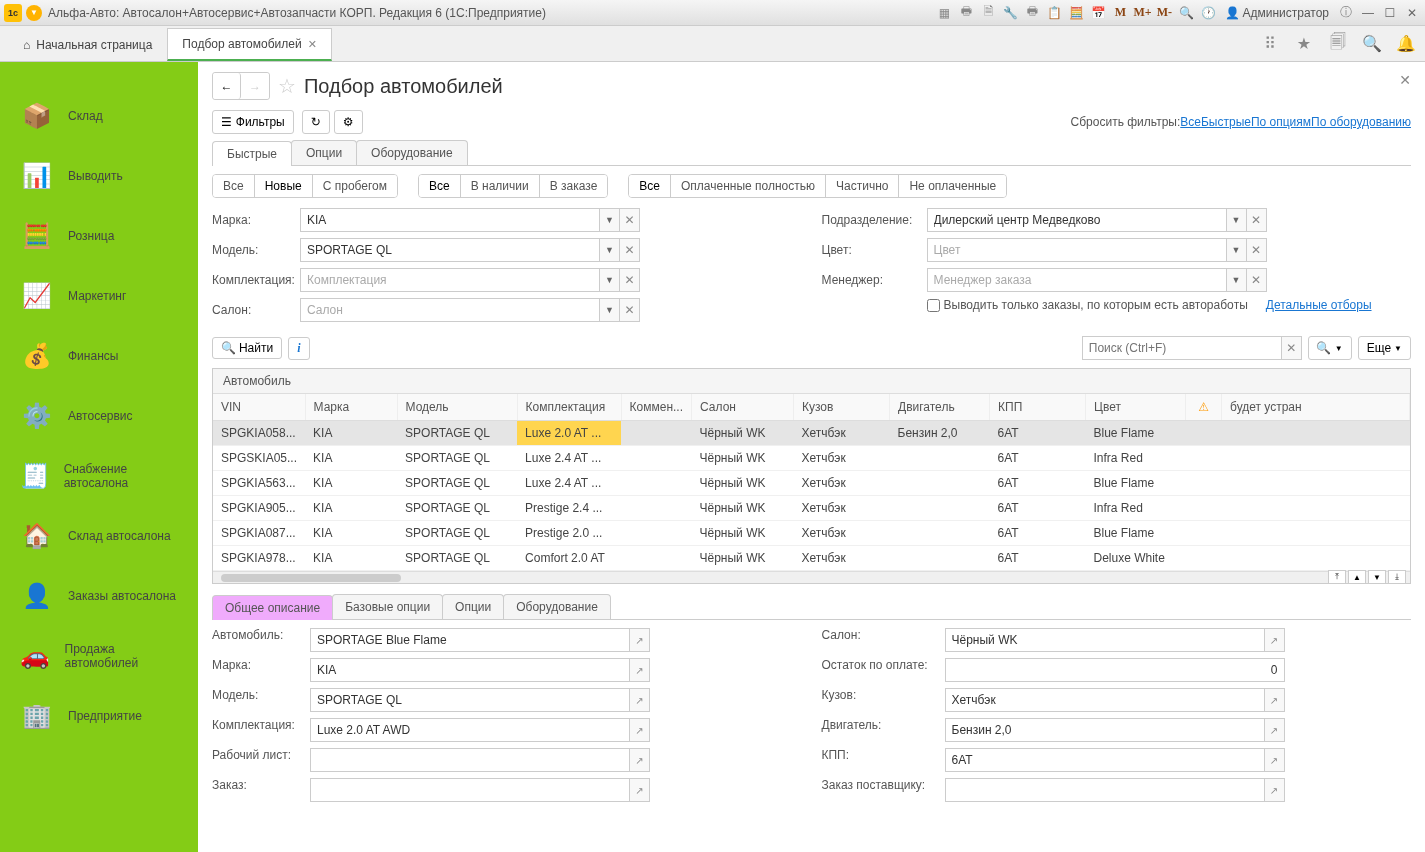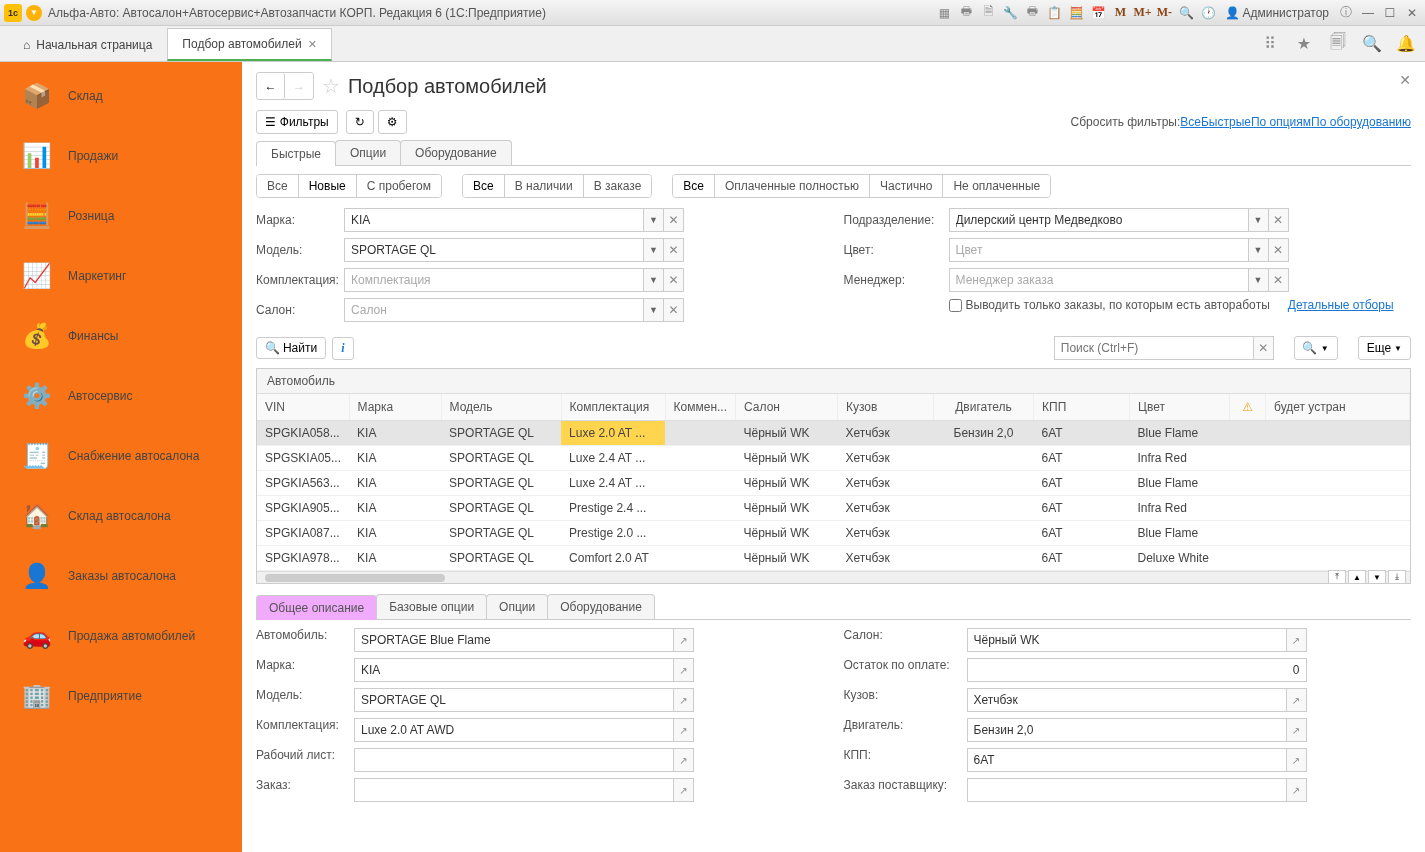--- a/index.html
+++ b/index.html
@@ -20,21 +20,21 @@
 .tabbar { height: 36px; background: #f0f0f0; display: flex; align-items: flex-end; padding: 0 8px; border-bottom: 1px solid #ccc; position: relative;}
 .tab { padding: 8px 14px; display: flex; align-items: center; gap: 6px; color: #444; cursor: pointer; border: 1px solid transparent; }
 .tab.home { }
 .tab.active { background: #fff; border: 1px solid #ccc; border-bottom: 2px solid #4caf50; }
 .tab .close { color: #888; font-size: 11px; }
 .tabbar-right { position: absolute; right: 8px; top: 6px; display: flex; gap: 12px; }
 .tabbar-right .ic { width: 22px; height: 22px; display: flex; align-items: center; justify-content: center; color: #888; font-size: 16px; cursor: pointer; }
 
 
 .main { display: flex; height: calc(852px - 26px - 36px); }
-.sidebar { width: 242px; background: #f97316; padding: 4px 0; overflow-y: auto; }
+.sidebar { width: 198px; background: #84cc16; padding: 24px 0; overflow-y: auto; }
 .sidebar-item { display: flex; align-items: center; gap: 12px; padding: 14px 18px; color: #444; cursor: pointer; }
 .sidebar-item .sicon { width: 38px; height: 32px; display: flex; align-items: center; justify-content: center; font-size: 24px; }
 
 .content { flex: 1; background: #fff; padding: 10px 14px; overflow-y: auto; position: relative;}
 
 
 .pagehead { display: flex; align-items: center; gap: 8px; margin-bottom: 10px; }
 .navbtn { width: 28px; height: 26px; border: 1px solid #ccc; background: #fff; display: flex; align-items: center; justify-content: center; cursor: pointer; border-radius: 3px;}
 .navbtn.disabled { color: #ccc; }
 .star { color: #ccc; font-size: 20px; cursor: pointer; }
@@ -68,21 +68,21 @@
 .finput-wrap { display: flex; flex: 1; max-width: 340px;}
 .finput { flex: 1; border: 1px solid #ccc; padding: 3px 6px; height: 24px; background: #fff; color: #333;}
 .finput::placeholder { color: #aaa; }
 .fdrop { width: 20px; border: 1px solid #ccc; border-left: none; display: flex; align-items: center; justify-content: center; background: #f8f8f8; cursor: pointer; font-size: 9px; color:#666;}
 .fclear { width: 20px; border: 1px solid #ccc; border-left: none; display: flex; align-items: center; justify-content: center; background: #f8f8f8; cursor: pointer; color:#888;}
 .check { display: flex; align-items: center; gap: 4px; color: #555;}
 .link { color: #1976d2; text-decoration: underline; cursor: pointer; }
 
 
 .searchbar { display: flex; align-items: center; margin: 8px 0; gap: 6px;}
-.searchbar .right { margin-left: auto; display: flex; gap: 20px;}
+.searchbar .right { margin-left: auto; display: flex; gap: 6px;}
 .sinput { width: 200px; border: 1px solid #ccc; padding: 3px 6px; height: 24px; color:#aaa;}
 .sbtn { border: 1px solid #ccc; padding: 3px 8px; display: flex; align-items: center; gap: 3px; cursor: pointer; border-radius: 3px; background:#fff;}
 
 
 .table-wrap { border: 1px solid #ccc; }
 .table-title { background: #f5f5f5; padding: 5px 10px; color: #555; border-bottom: 1px solid #ddd;}
 table { width: 100%; border-collapse: collapse; }
 th { text-align: left; padding: 6px 8px; background: #f9f9f9; border-bottom: 1px solid #ddd; border-right: 1px solid #eee; color: #555; font-weight: normal;}
 td { padding: 5px 8px; border-bottom: 1px solid #f0f0f0; color: #444; white-space: nowrap; overflow: hidden;}
 tr.selected td { background: #e5e5e5; }
@@ -101,21 +101,21 @@
 .dform { padding: 8px 0; }
 .drow { display: flex; align-items: flex-start; margin-bottom: 6px; gap: 8px;}
 .drow .dl1 { width: 90px; color: #555;}
 .drow .dl2 { width: 115px; color: #555;}
 .dinput-wrap { display: flex; width: 340px;}
 .dinput-wrap2 { display: flex; width: 340px;}
 .dinput { flex: 1; border: 1px solid #ccc; padding: 3px 6px; height: 24px; background: #fff; color:#333;}
 .dopen { width: 20px; border: 1px solid #ccc; border-left: none; display: flex; align-items: center; justify-content: center; background: #f8f8f8; cursor: pointer; font-size:10px; color:#888;}
 .dnum { text-align: right; }
 
-.col-vin{width:92px;} .col-marka{width:92px;} .col-model{width:120px;} .col-komp{width:104px;} .col-komm{width:66px;} .col-salon{width:102px;} .col-kuzov{width:96px;} .col-dvig{width:100px;text-align:center;} .col-kpp{width:96px;} .col-cvet{width:100px;} .col-warn{width:36px;text-align:center;} .col-last{}
+.col-vin{width:92px;} .col-marka{width:92px;} .col-model{width:120px;} .col-komp{width:104px;} .col-komm{width:66px;} .col-salon{width:102px;} .col-kuzov{width:96px;} .col-dvig{width:100px;} .col-kpp{width:96px;} .col-cvet{width:100px;} .col-warn{width:36px;text-align:center;} .col-last{}
 
 
 .ic-boxes::before{content:"📦";} .ic-sales::before{content:"📊";} .ic-retail::before{content:"🧮";} .ic-marketing::before{content:"📈";} .ic-finance::before{content:"💰";} .ic-service::before{content:"⚙️";} .ic-supply::before{content:"🧾";} .ic-whcar::before{content:"🏠";} .ic-orders::before{content:"👤";} .ic-carsale::before{content:"🚗";} .ic-company::before{content:"🏢";}
 </style>
 </head>
 <body>
 
 <div class="titlebar">
   <div class="logo">1c</div>
   <div class="dd">▼</div>
@@ -162,21 +162,21 @@
 
 <div class="main">
 
   <div class="sidebar" id="sidebar">
       <div class="sidebar-item">
         <span class="sicon ic-boxes"></span>
         <span>Склад</span>
       </div>
       <div class="sidebar-item">
         <span class="sicon ic-sales"></span>
-        <span>Продажи</span>
+        <span>Выводить</span>
       </div>
       <div class="sidebar-item">
         <span class="sicon ic-retail"></span>
         <span>Розница</span>
       </div>
       <div class="sidebar-item">
         <span class="sicon ic-marketing"></span>
         <span>Маркетинг</span>
       </div>
       <div class="sidebar-item">

